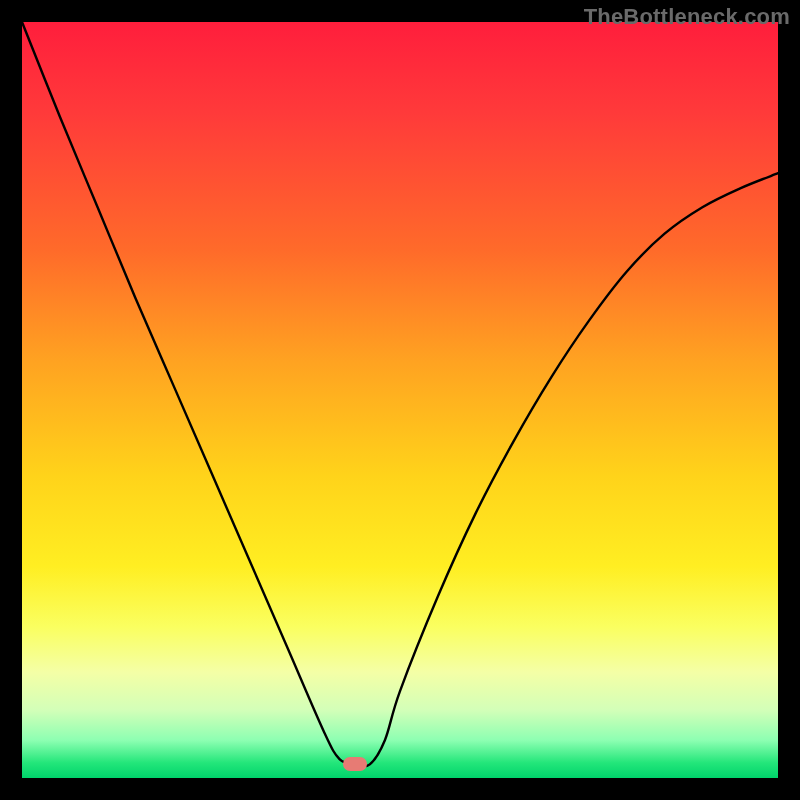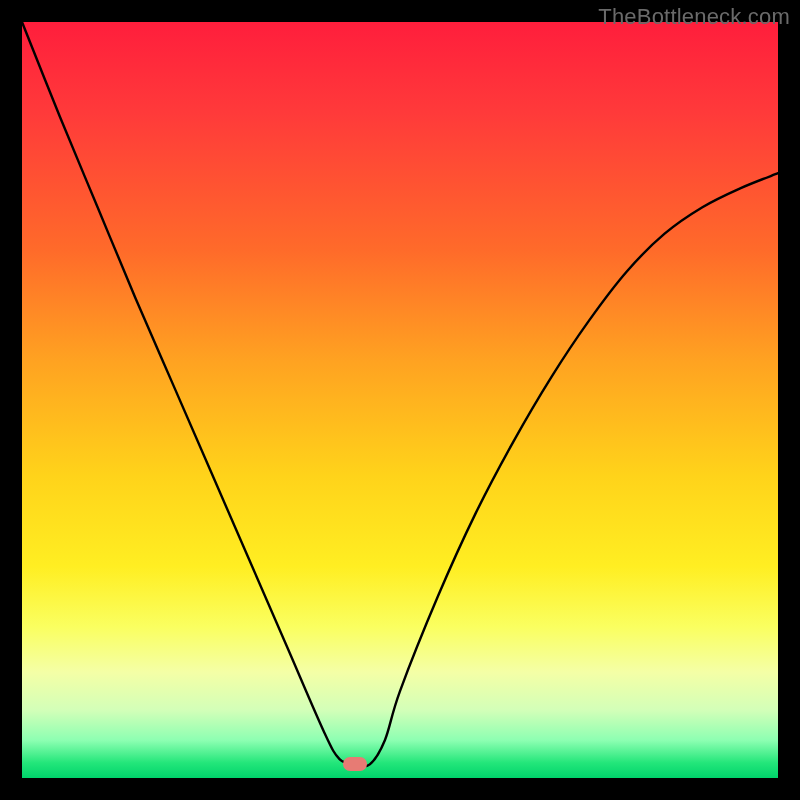--- a/index.html
+++ b/index.html
@@ -38,21 +38,21 @@
       #23e67a 98%,
       #00d36b 100%
     );
   }
   .watermark {
     position: absolute;
     top: 4px;
     right: 10px;
     color: #6a6a6a;
     font-size: 22px;
-    font-weight: 400;
+    font-weight: 700;
     letter-spacing: 0.2px;
     user-select: none;
   }
   .thumb {
     position: absolute;
     width: 24px;
     height: 14px;
     border-radius: 7px;
     background: #e77b74;
     transform: translate(-50%, -50%);

